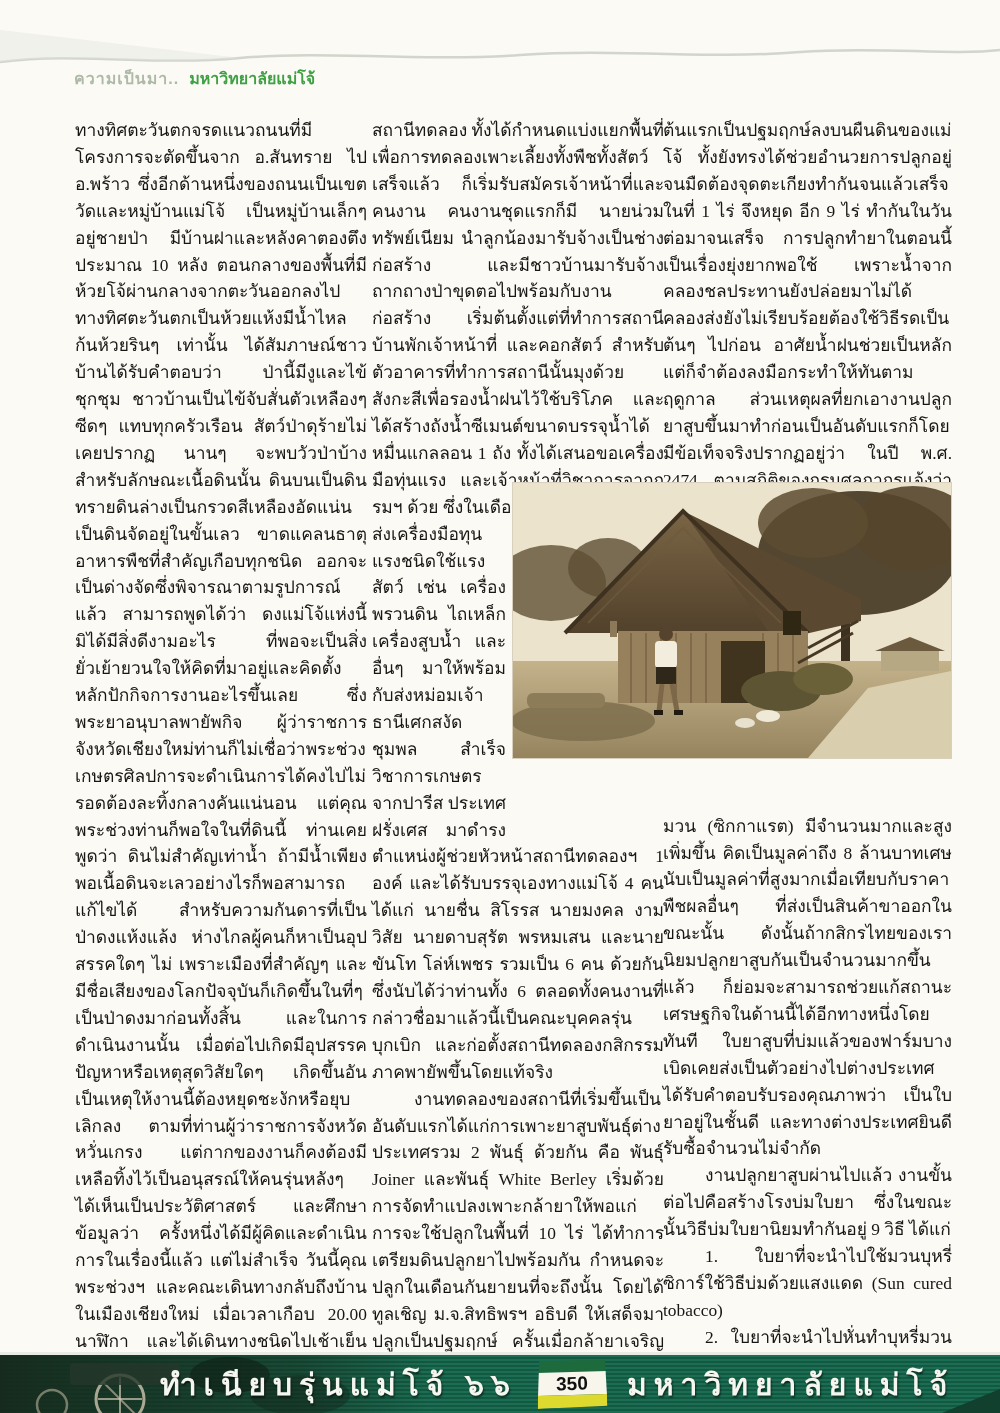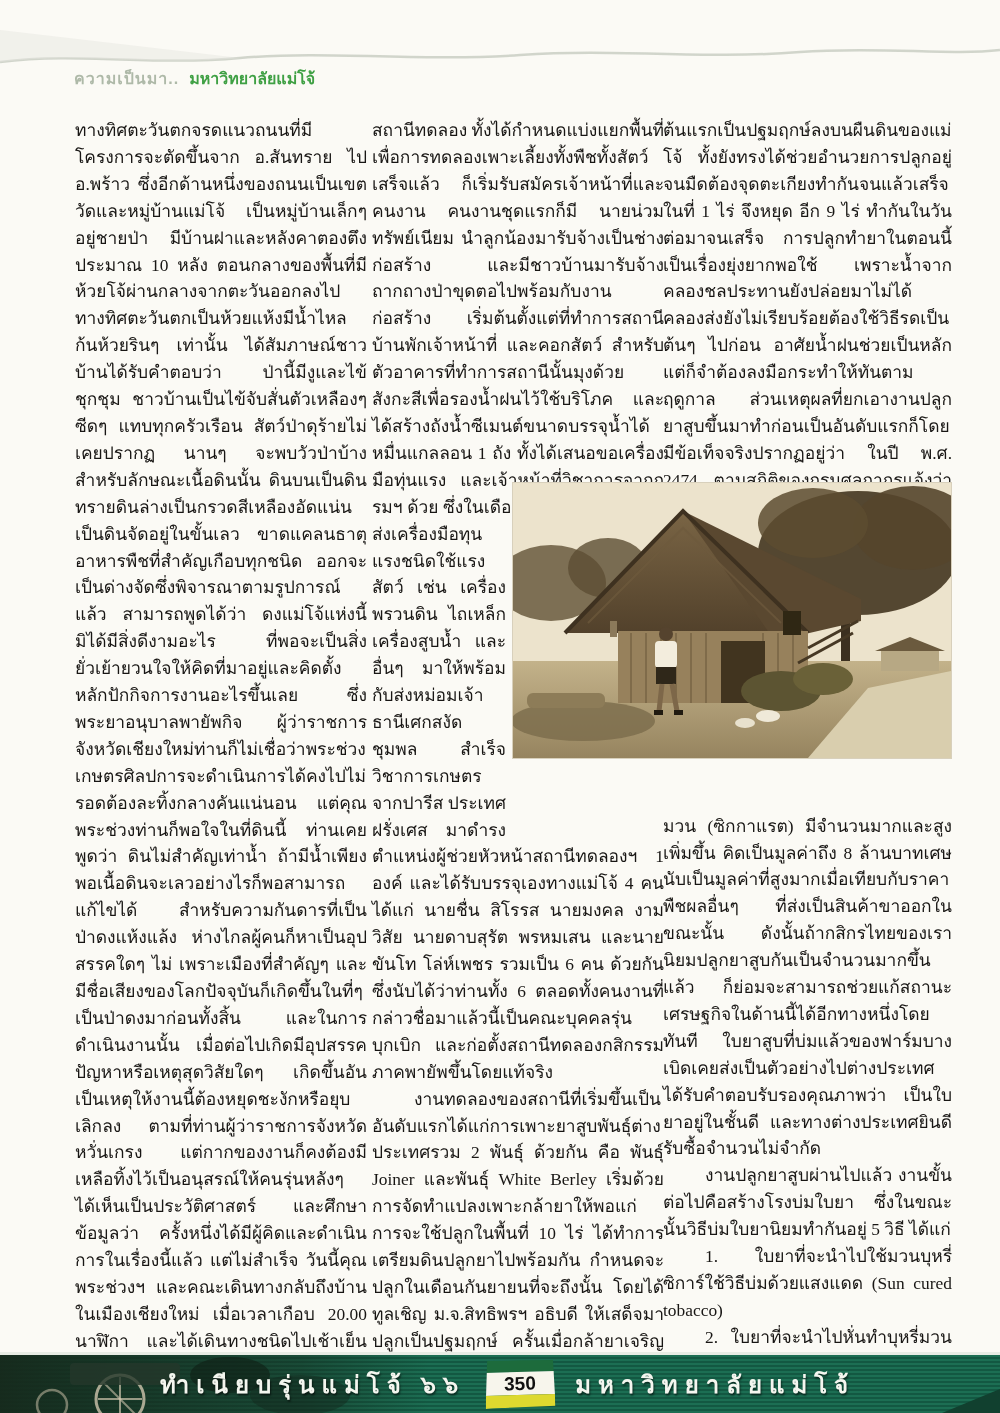--- a/index.html
+++ b/index.html
@@ -40,21 +40,21 @@
     background:repeating-linear-gradient(180deg,#1c6e53 0px,#1c6e53 2px,#135842 2px,#135842 4px);
     border-top:3px solid #e8ece4;
     z-index:8;
   }
   .footer-photo{position:absolute;left:0;top:0;width:430px;height:58px;}
   .footer-row{
     position:absolute;left:160px;top:0;height:58px;display:flex;align-items:center;gap:20px;
     font-family:"Liberation Serif","DejaVu Serif",serif;
   }
   .footer-text{
-    color:#f4f6ef;font-size:24px;font-weight:bold;letter-spacing:7px;white-space:nowrap;
+    color:#f4f6ef;font-size:30px;font-weight:bold;letter-spacing:7px;white-space:nowrap;
     text-shadow:1px 2px 2px rgba(0,0,0,0.55);
   }
   .badge{
     width:70px;height:48px;transform:rotate(-1.5deg);
     display:flex;flex-direction:column;
     clip-path:polygon(4% 0,98% 2%,100% 97%,0 100%);
     box-shadow:2px 2px 3px rgba(0,0,0,0.4);
     flex:0 0 auto;
   }
   .badge .stripe-top{height:12px;background:#1d6b3c;}
@@ -86,21 +86,21 @@
 
 <div class="col" id="col2">
   <p><span>สถานีทดลอง ทั้งได้กำหนดแบ่งแยกพื้นที่เพื่อการทดลองเพาะเลี้ยงทั้งพืชทั้งสัตว์เสร็จแล้ว ก็เริ่มรับสมัครเจ้าหน้าที่และคนงาน คนงานชุดแรกก็มี นายน่วม ทรัพย์เนียม นำลูกน้องมารับจ้างเป็นช่างก่อสร้าง และมีชาวบ้านมารับจ้างถากถางป่าขุดตอไปพร้อมกับงานก่อสร้าง เริ่มต้นตั้งแต่ที่ทำการสถานี บ้านพักเจ้าหน้าที่ และคอกสัตว์ สำหรับตัวอาคารที่ทำการสถานีนั้นมุงด้วยสังกะสีเพื่อรองน้ำฝนไว้ใช้บริโภค และได้สร้างถังน้ำซีเมนต์ขนาดบรรจุน้ำได้หมื่นแกลลอน 1 ถัง ทั้งได้เสนอขอเครื่องมือทุ่นแรง และเจ้าหน้าที่วิชาการจากกรมฯ ด้วย ซึ่งในเดือน</span><span class="wrapspacer"></span><span>ต่อมากรมฯ ก็ได้จัดส่งเครื่องมือทุนแรงชนิดใช้แรงสัตว์ เช่น เครื่องพรวนดิน ไถเหล็ก เครื่องสูบน้ำ และอื่นๆ มาให้พร้อมกับส่งหม่อมเจ้าธานีเศกสงัด ชุมพล สำเร็จวิชาการเกษตรจากปารีส ประเทศฝรั่งเศส มาดำรงตำแหน่งผู้ช่วยหัวหน้าสถานีทดลองฯ 1 องค์ และได้รับบรรจุเองทางแม่โจ้ 4 คน ได้แก่ นายชื่น สิโรรส นายมงคล งามวิสัย นายดาบสุรัต พรหมเสน และนายขันโท โล่ห์เพชร รวมเป็น 6 คน ด้วยกัน ซึ่งนับได้ว่าท่านทั้ง 6 ตลอดทั้งคนงานที่กล่าวชื่อมาแล้วนี้เป็นคณะบุคคลรุ่นบุกเบิก และก่อตั้งสถานีทดลองกสิกรรมภาคพายัพขึ้นโดยแท้จริง</span></p>
   <p class="indent">งานทดลองของสถานีที่เริ่มขึ้นเป็นอันดับแรกได้แก่การเพาะยาสูบพันธุ์ต่างประเทศรวม 2 พันธุ์ ด้วยกัน คือ พันธุ์ Joiner และพันธุ์ White Berley เริ่มด้วยการจัดทำแปลงเพาะกล้ายาให้พอแก่การจะใช้ปลูกในพื้นที่ 10 ไร่ ได้ทำการเตรียมดินปลูกยาไปพร้อมกัน กำหนดจะปลูกในเดือนกันยายนที่จะถึงนั้น โดยได้ทูลเชิญ ม.จ.สิทธิพรฯ อธิบดี ให้เสด็จมาปลูกเป็นปฐมฤกษ์ ครั้นเมื่อกล้ายาเจริญแข็งแรงที่จะนำไปปลูกได้แล้ว ม.จ.สิทธิพรฯ ก็เสด็จมาถึงเมื่อวันที่ 28 กันยายน 2476 (เป็นวันพฤหัสขึ้น 9 ค่ำ เดือน 11 ปีระกา) และได้ทรงปลูกต้นยาสูบ</p>
 </div>
 
 <div class="col" id="col3">
   <p>ต้นแรกเป็นปฐมฤกษ์ลงบนผืนดินของแม่โจ้ ทั้งยังทรงได้ช่วยอำนวยการปลูกอยู่จนมืดต้องจุดตะเกียงทำกันจนแล้วเสร็จในที่ 1 ไร่ จึงหยุด อีก 9 ไร่ ทำกันในวันต่อมาจนเสร็จ การปลูกทำยาในตอนนี้ เป็นเรื่องยุ่งยากพอใช้ เพราะน้ำจากคลองชลประทานยังปล่อยมาไม่ได้ คลองส่งยังไม่เรียบร้อยต้องใช้วิธีรดเป็นต้นๆ ไปก่อน อาศัยน้ำฝนช่วยเป็นหลัก แต่ก็จำต้องลงมือกระทำให้ทันตามฤดูกาล ส่วนเหตุผลที่ยกเอางานปลูกยาสูบขึ้นมาทำก่อนเป็นอันดับแรกก็โดยมีข้อเท็จจริงปรากฏอยู่ว่า ในปี พ.ศ. 2474 ตามสถิติของกรมศุลกากรแจ้งว่า สินค้าขาเข้าประเภทบุหรี่</p>
   <div class="photo-gap"></div>
   <p>มวน (ซิกกาแรต) มีจำนวนมากและสูงเพิ่มขึ้น คิดเป็นมูลค่าถึง 8 ล้านบาทเศษ นับเป็นมูลค่าที่สูงมากเมื่อเทียบกับราคาพืชผลอื่นๆ ที่ส่งเป็นสินค้าขาออกในขณะนั้น ดังนั้นถ้ากสิกรไทยของเรานิยมปลูกยาสูบกันเป็นจำนวนมากขึ้นแล้ว ก็ย่อมจะสามารถช่วยแก้สถานะเศรษฐกิจในด้านนี้ได้อีกทางหนึ่งโดยทันที ใบยาสูบที่บ่มแล้วของฟาร์มบางเบิดเคยส่งเป็นตัวอย่างไปต่างประเทศ ได้รับคำตอบรับรองคุณภาพว่า เป็นใบยาอยู่ในชั้นดี และทางต่างประเทศยินดีรับซื้อจำนวนไม่จำกัด</p>
-  <p class="indent">งานปลูกยาสูบผ่านไปแล้ว งานขั้นต่อไปคือสร้างโรงบ่มใบยา ซึ่งในขณะนั้นวิธีบ่มใบยานิยมทำกันอยู่ 5 วิธี ได้แก่</p>
+  <p class="indent">งานปลูกยาสูบผ่านไปแล้ว งานขั้นต่อไปคือสร้างโรงบ่มใบยา ซึ่งในขณะนั้นวิธีบ่มใบยานิยมทำกันอยู่ 9 วิธี ได้แก่</p>
   <p class="indent">1.  ใบยาที่จะนำไปใช้มวนบุหรี่ซิการ์ใช้วิธีบ่มด้วยแสงแดด (Sun cured tobacco)</p>
   <p class="indent">2.  ใบยาที่จะนำไปหั่นทำบุหรี่มวน (ซิกกาเรต) ใช้วิธีบ่มด้วยความร้อน (Flue cured tobacco)</p>
   <p class="indent">3.  ใบยาพื้นเมืองที่จะนำไปหั่นทำยา</p>
 </div>
 
 <div class="photo">
   <svg width="438" height="275" viewBox="0 0 438 275" preserveAspectRatio="none">
     <defs>
       <linearGradient id="ground" x1="0" y1="0" x2="0" y2="1">
         <stop offset="0" stop-color="#c3b28a"></stop>

